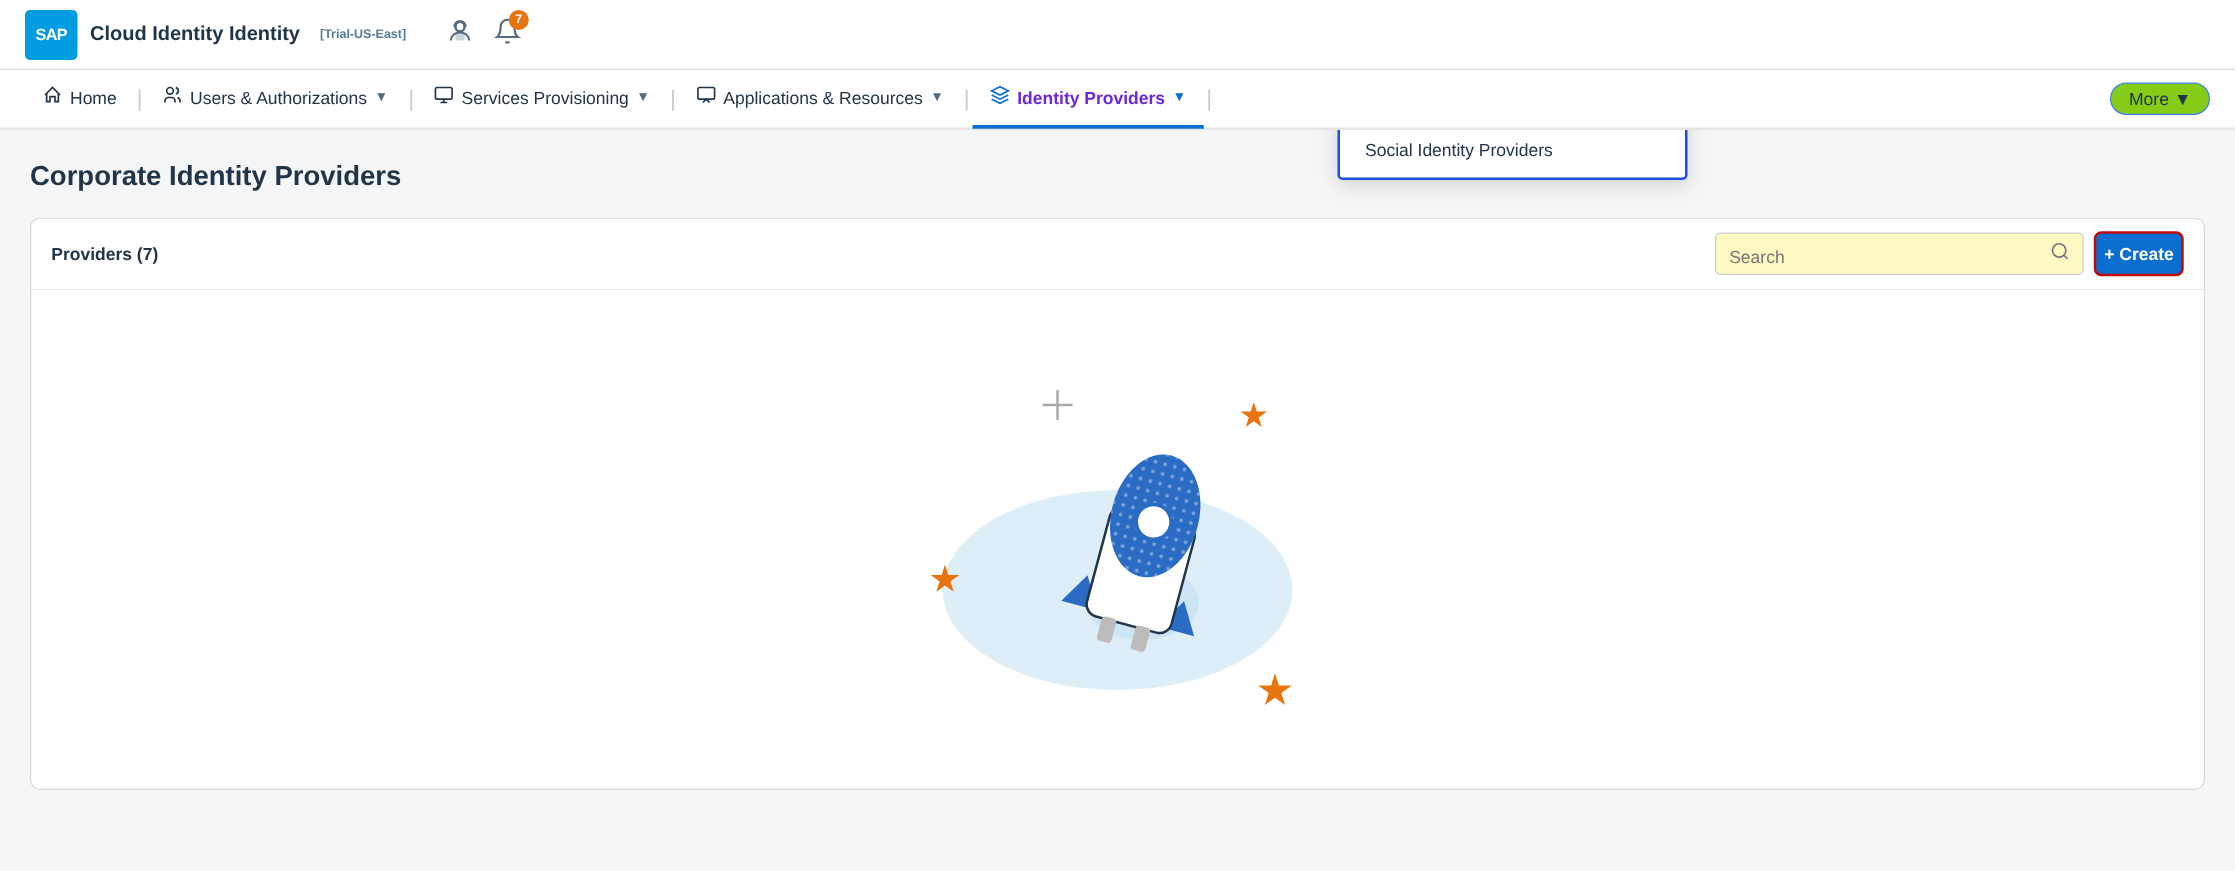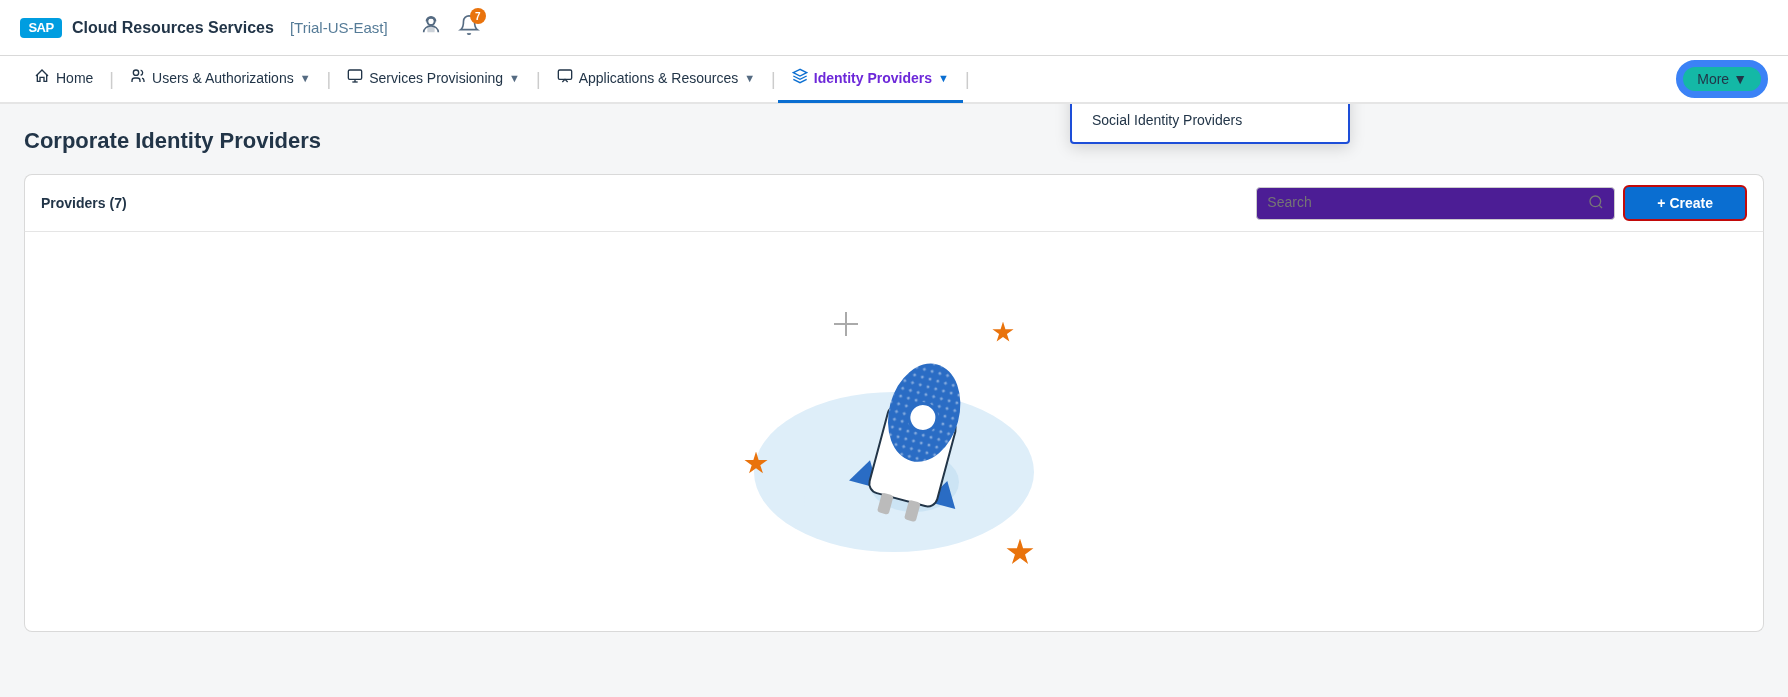--- a/index.html
+++ b/index.html
@@ -19,38 +19,39 @@
     .header-logo {
       display: flex;
       align-items: center;
       gap: 10px;
       margin-right: 32px;
     }
     .sap-logo {
       background: #009de0;
       border-radius: 4px;
       width: 42px;
-      height: 20px;
+      height: 40px;
       display: flex;
       align-items: center;
       justify-content: center;
       color: #fff;
       font-weight: bold;
       font-size: 13px;
       letter-spacing: -0.5px;
     }
     .app-title {
       font-size: 16px;
       font-weight: 700;
       color: #223548;
     }
     .app-env {
-      font-size: 15px;
+      font-size: 10px;
       color: #557b97;
       margin-left: 6px;
+      font-weight: bold;
     }
     .header-center {
       flex: 1;
       display: flex;
       justify-content: center;
     }
     .tenant-id {
       font-size: 14px;
       color: #444;
     }
@@ -113,30 +114,30 @@
       font-size: 18px;
       margin: 0 2px;
     }
     .nav-chevron {
       font-size: 11px;
       color: #556b82;
     }
     .nav-item.active .nav-chevron { color: #0a6ed1; }
     .more-btn {
       margin-left: auto;
-      border: 7px solid #3b82f6;
+      border: 1px solid #3b82f6;
       border-radius: 20px;
       padding: 4px 14px;
       font-size: 14px;
       color: #223548;
       cursor: pointer;
       display: flex;
       align-items: center;
       gap: 4px;
-      background: #14b8a6;
+      background: #84cc16;
     }
 
     
     .dropdown-overlay {
       position: absolute;
       top: 48px;
       left: 0;
       right: 0;
       bottom: 0;
       z-index: 98;
@@ -201,42 +202,42 @@
       color: #223548;
     }
     .toolbar-right {
       margin-left: auto;
       display: flex;
       align-items: center;
       gap: 8px;
     }
     .search-box {
       display: flex;
-      align-items: flex-start;
+      align-items: flex-end;
       border: 1px solid #ccc;
       border-radius: 4px;
       padding: 6px 10px;
-      background: #4c1d95;
-      width: 359px;
+      background: #fef9c3;
+      width: 295px;
     }
     .search-input {
       border: none;
       outline: none;
       font-size: 14px;
       color: #888;
       flex: 1;
       background: transparent;
     }
     .search-icon { color: #777; font-size: 15px; }
     .create-btn {
       background: #0a6ed1;
       color: #fff;
       border: 2px solid #c20a0a;
       border-radius: 6px;
-      padding: 8px 32px;
+      padding: 8px 6px;
       font-size: 14px;
       font-weight: 600;
       cursor: pointer;
       display: flex;
       align-items: center;
       gap: 6px;
       white-space: nowrap;
     }
 
     
@@ -300,21 +301,21 @@
     }
     .crosshair::before { width: 2px; height: 100%; left: 50%; transform: translateX(-50%); }
     .crosshair::after { height: 2px; width: 100%; top: 50%; transform: translateY(-50%); }
   </style>
 </head>
 <body>
 
 <header class="header">
   <div class="header-logo">
     <div class="sap-logo">SAP</div>
-    <span class="app-title">Cloud Resources Services</span>
+    <span class="app-title">Cloud Identity Identity</span>
     <span class="app-env">[Trial-US-East]</span>
   </div>
   <div class="header-right">
     <div class="header-icon">
       <svg width="22" height="22" viewBox="0 0 24 24" fill="none" stroke="#556b82" stroke-width="1.8">
         <circle cx="12" cy="8" r="4"></circle>
           <path d="M4 20c0-4 3.6-7 8-7s8 3 8 7"></path>
         <circle cx="12" cy="8" r="4" fill="none"></circle>
         <path d="M17 8 a5 5 0 0 0-10 0" fill="none"></path>
         <rect x="8" y="14" width="8" height="6" rx="1" fill="#556b82" stroke="none" opacity="0.3"></rect>

